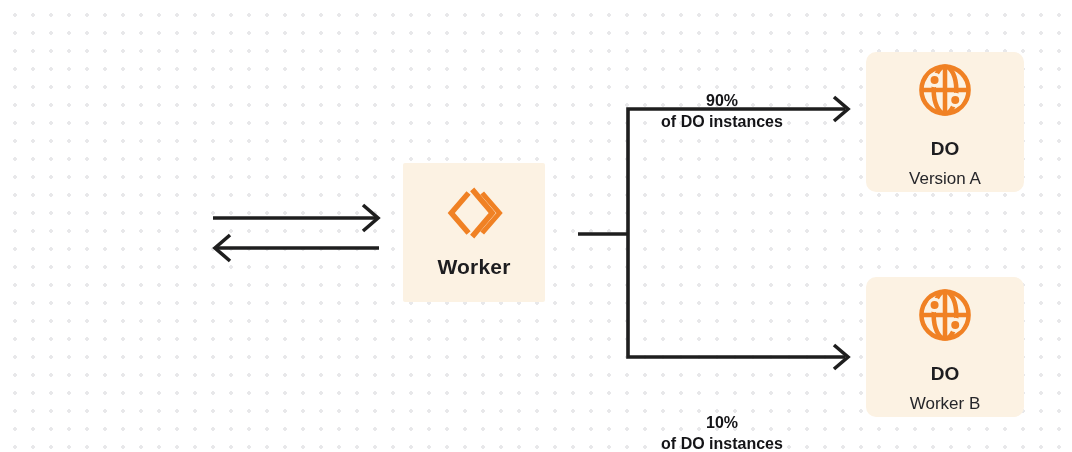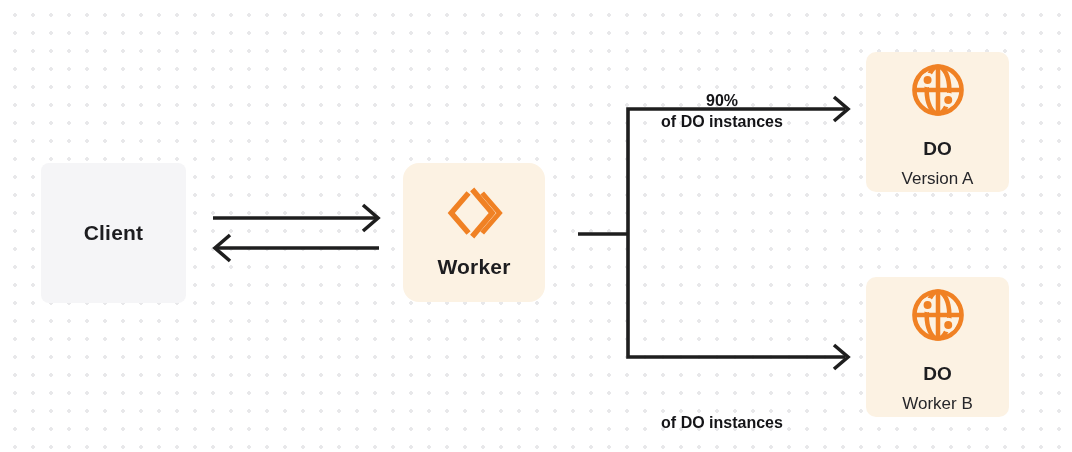--- a/index.html
+++ b/index.html
@@ -18,25 +18,25 @@
     display:flex;flex-direction:column;
     align-items:center;justify-content:center;
     box-sizing:border-box;
   }
   .node-client{
     left:41px;top:163px;width:145px;height:140px;
     background:#f5f5f7;border-radius:8px;
   }
   .node-worker{
     left:403px;top:163px;width:142px;height:139px;
-    background:#fcf2e3;border-radius:16px;
+    background:#fcf2e3;border-radius:2px;
     justify-content:flex-start;padding-top:21px;
   }
   .node-do{
-    left:866px;width:143px;height:140px;
+    left:866px;width:158px;height:140px;
     background:#fcf2e3;border-radius:10px;
     justify-content:flex-start;padding-top:9px;
   }
   .node-do-a{top:52px;}
   .node-do-b{top:277px;}
   .node-label{
     font-size:21px;font-weight:700;color:#1d1d20;letter-spacing:.2px;
   }
   .worker-label{margin-top:13px;}
   .do-title{font-size:19px;font-weight:700;color:#1d1d20;margin-top:20px;line-height:1.1;}
@@ -66,39 +66,37 @@
       <polyline points="230,235 215,248 230,261"></polyline>
     </g>
     <g>
       <line x1="578" y1="234" x2="628" y2="234"></line>
       <polyline points="845,109 628,109 628,357 845,357"></polyline>
       <polyline points="834,97 848,109 834,121"></polyline>
       <polyline points="834,345 848,357 834,369"></polyline>
     </g>
   </svg>
 
-  <div class="node node-client">
-    <div class="node-label">Client</div>
-  </div>
 
   <div class="node node-worker">
     <svg class="icon-workers" viewBox="0 0 66 62" fill="none" stroke="#f08124" stroke-width="6" stroke-linecap="butt" stroke-linejoin="miter">
       <polyline points="27,9 8,31 27,53"></polyline>
       <polyline points="31,5 53,31 31,57"></polyline>
       <polyline points="42,9 61,31 42,53" stroke-width="5.4"></polyline>
     </svg>
     <div class="node-label worker-label">Worker</div>
   </div>
 
   <div class="pct-label pct-top">
     <div>90%</div>
     <div>of DO instances</div>
   </div>
 
   <div class="pct-label pct-bottom">
+    <div>10%</div>
     <div>of DO instances</div>
   </div>
 
   <div class="node node-do node-do-a">
     <svg class="icon-globe" viewBox="0 0 64 64" fill="none" stroke="#f08124" stroke-width="5">
       <circle cx="32" cy="32" r="26"></circle>
       <ellipse cx="32" cy="32" rx="12.5" ry="26"></ellipse>
       <line x1="7" y1="32" x2="57" y2="32"></line>
       <line x1="32" y1="6" x2="32" y2="58"></line>
       <circle cx="20.5" cy="21" r="8" fill="#fcf2e3" stroke="none"></circle>

